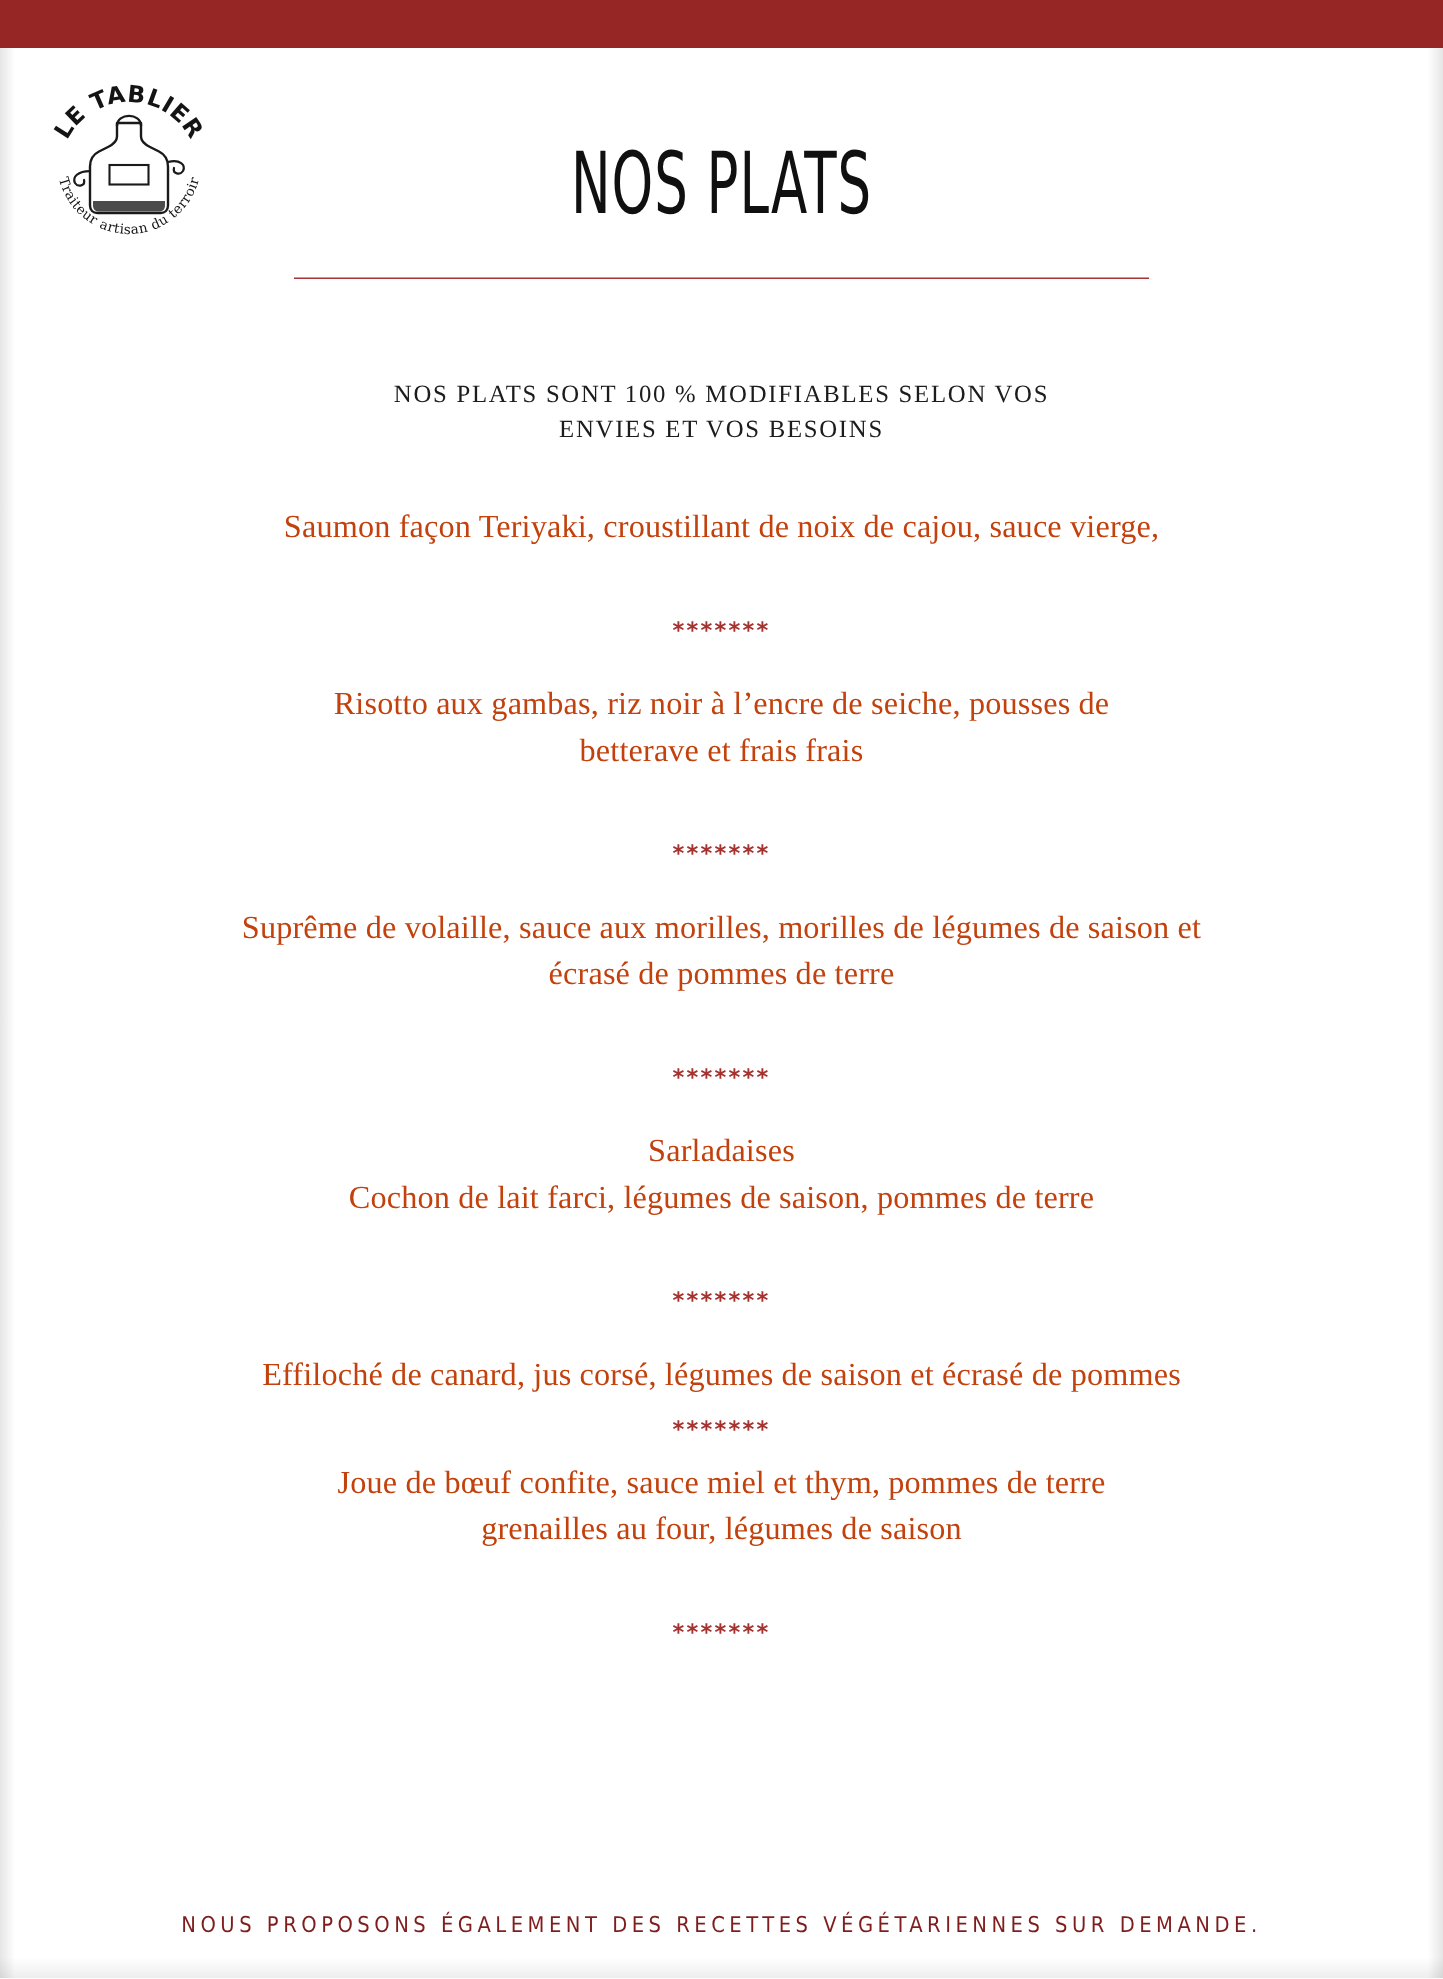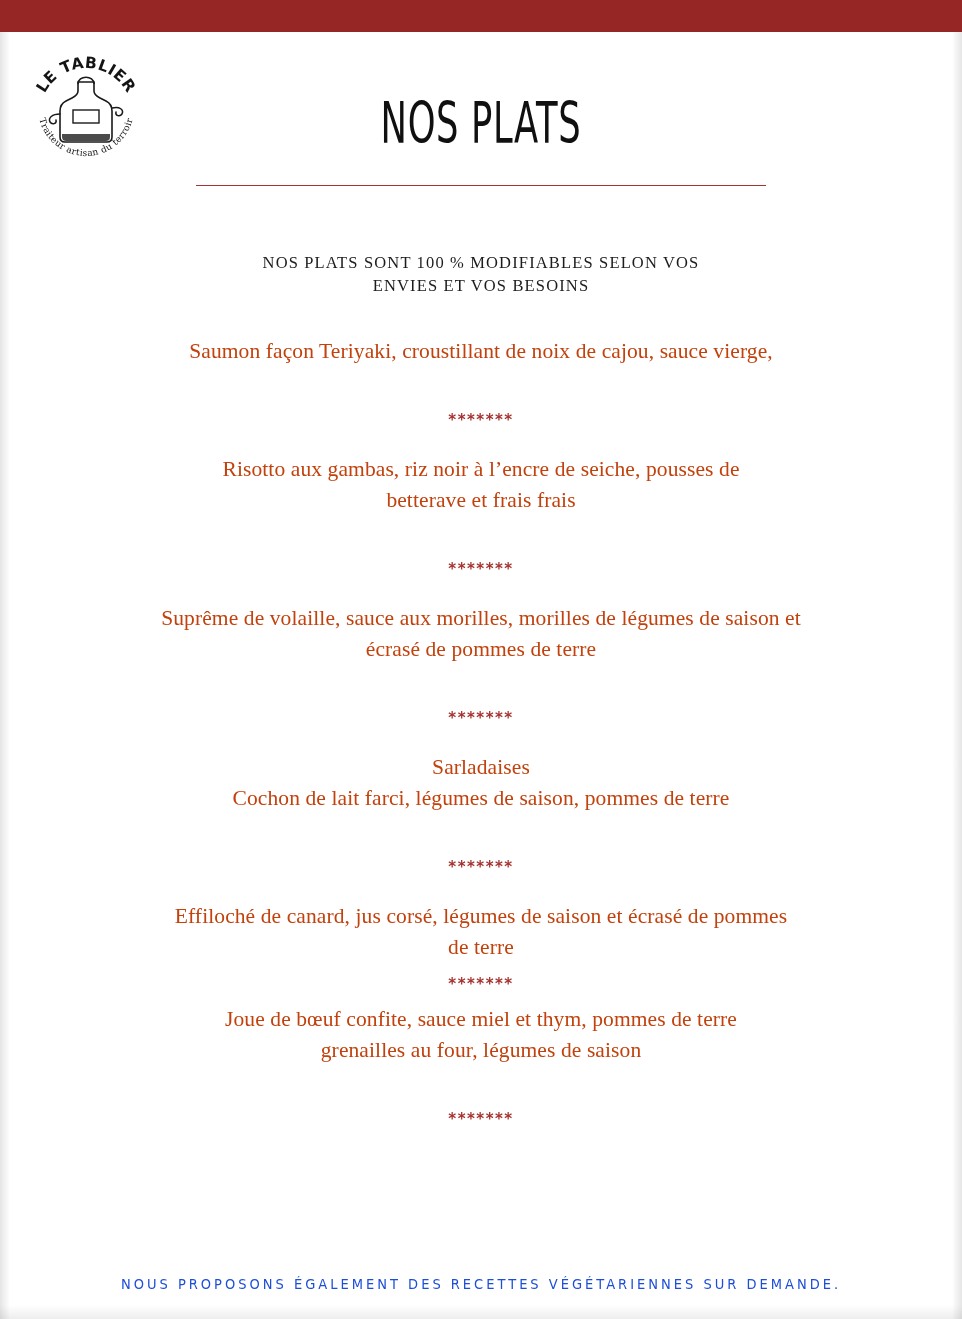--- a/index.html
+++ b/index.html
@@ -137,21 +137,21 @@
   .footer {
     position: absolute;
     top: 1274px;
     left: 0;
     width: 962px;
     text-align: center;
     font-family: "DejaVu Sans Condensed", "DejaVu Sans", sans-serif;
     font-size: 14.5px;
     line-height: 20px;
     letter-spacing: 3.0px;
-    color: #1d4ed8;
+    color: #7f1d1d;
   }
 </style>
 </head>
 <body>
 
 <div class="page">
 
   <div class="top-bar"></div>
   <div class="edge-shade-left"></div>
   <div class="edge-shade-right"></div>
@@ -219,21 +219,20 @@
     <div class="dish">
       <div>Sarladaises</div>
       <div>Cochon de lait farci, légumes de saison, pommes de terre</div>
     </div>
     <div class="gap-lg"></div>
     <div class="sep">*******</div>
     <div class="gap-after-sep"></div>
 
     <div class="dish">
       <div>Effiloché de canard, jus corsé, légumes de saison et écrasé de pommes</div>
-      <div>de terre</div>
     </div>
     <div class="gap-sm"></div>
     <div class="sep">*******</div>
     <div class="gap-after-sep-sm"></div>
 
     <div class="dish">
       <div>Joue de bœuf confite, sauce miel et thym, pommes de terre</div>
       <div>grenailles au four, légumes de saison</div>
     </div>
     <div class="gap-lg"></div>

